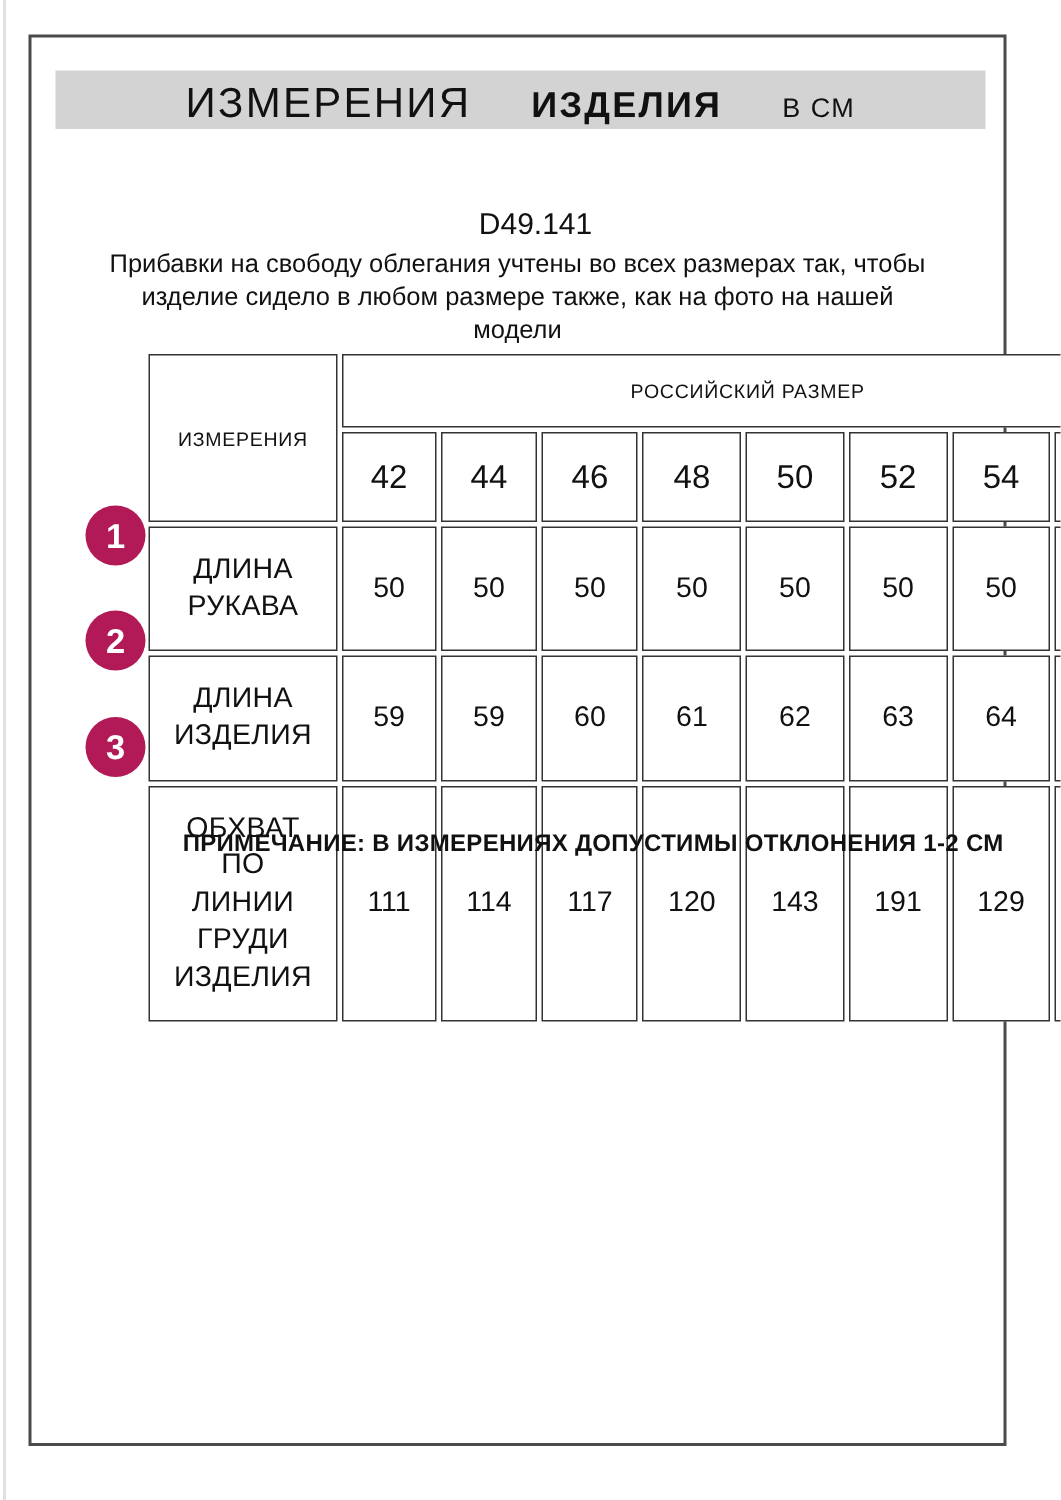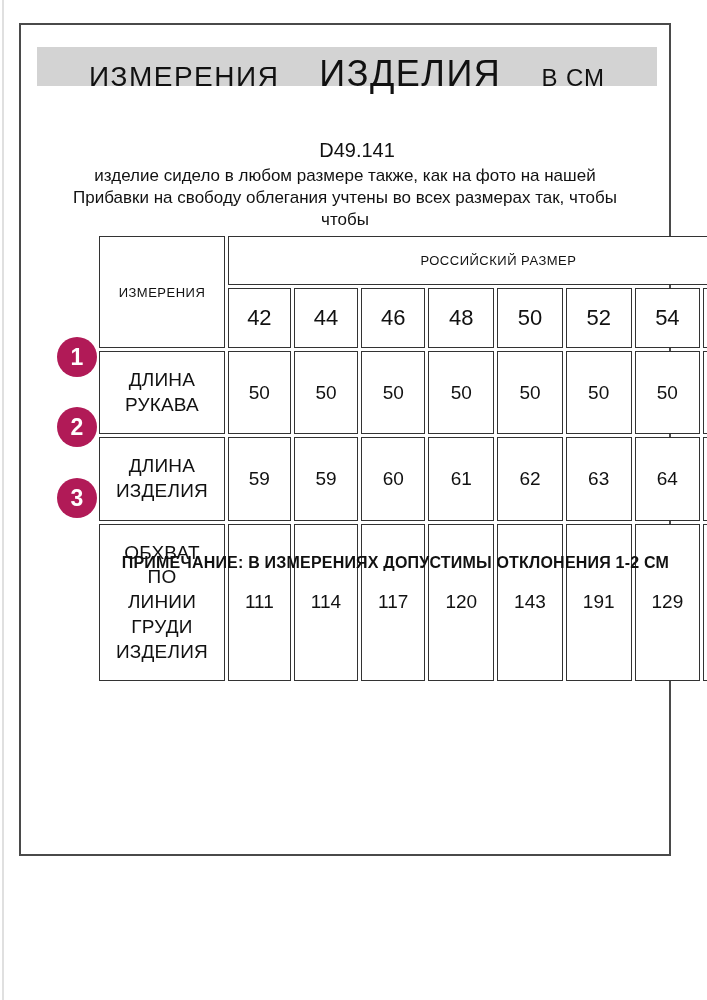--- a/index.html
+++ b/index.html
@@ -9,35 +9,35 @@
     font-family: "Liberation Sans", sans-serif;
     color: #111;
     overflow: hidden;
   }
   .edge-line {
     position: absolute; left: 2px; top: 0; width: 2px; height: 100%;
     background: #e0e0e0;
   }
   .frame {
     position: absolute; left: 19px; top: 23px;
-    width: 652px; height: 833px;
+    width: 652px; height: 941px;
     border: 2px solid #4a4a4a;
     background: #ffffff;
   }
   .title-bar {
     position: absolute; left: 16px; top: 22px;
     width: 620px; height: 39px;
     background: #d3d3d3;
     display: flex; justify-content: center; align-items: baseline;
     gap: 40px;
     padding-top: 6px;
   }
   .title-main      { font-size: 28px; font-weight: 400; letter-spacing: 1.5px; }
-  .title-secondary { font-size: 36px; font-weight: 400; letter-spacing: 1.5px; }
-  .title-unit      { font-size: 24px; font-weight: 400; letter-spacing: 1px; }
+  .title-secondary { font-size: 24px; font-weight: 700; letter-spacing: 1.5px; }
+  .title-unit      { font-size: 18px; font-weight: 400; letter-spacing: 1px; }
   .model-code {
     position: absolute; left: 0; right: 0; top: 114px;
     text-align: center; font-size: 20px; font-weight: 400; margin-left: 24px;
   }
   .description {
     position: absolute; left: 0; right: 0; top: 140px;
     text-align: center; font-size: 17px; line-height: 22px;
   }
   .table-wrap {
     position: absolute; left: 75px; top: 208px;
@@ -90,23 +90,23 @@
 
   <div class="title-bar">
     <span class="title-main">ИЗМЕРЕНИЯ</span>
     <span class="title-secondary">ИЗДЕЛИЯ</span>
     <span class="title-unit">В СМ</span>
   </div>
 
   <div class="model-code">D49.141</div>
 
   <div class="description">
+    <div>Прибавки на свободу облегания учтены во всех размерах так, чтобы</div>
     <div>изделие сидело в любом размере также, как на фото на нашей</div>
-    <div>Прибавки на свободу облегания учтены во всех размерах так, чтобы</div>
-    <div>чтобы</div>
+    <div>модели</div>
   </div>
 
   <div class="table-wrap">
 
     <div class="badge badge-1">1</div>
     <div class="badge badge-2">2</div>
     <div class="badge badge-3">3</div>
 
     <table class="size-table">
       <tbody>

